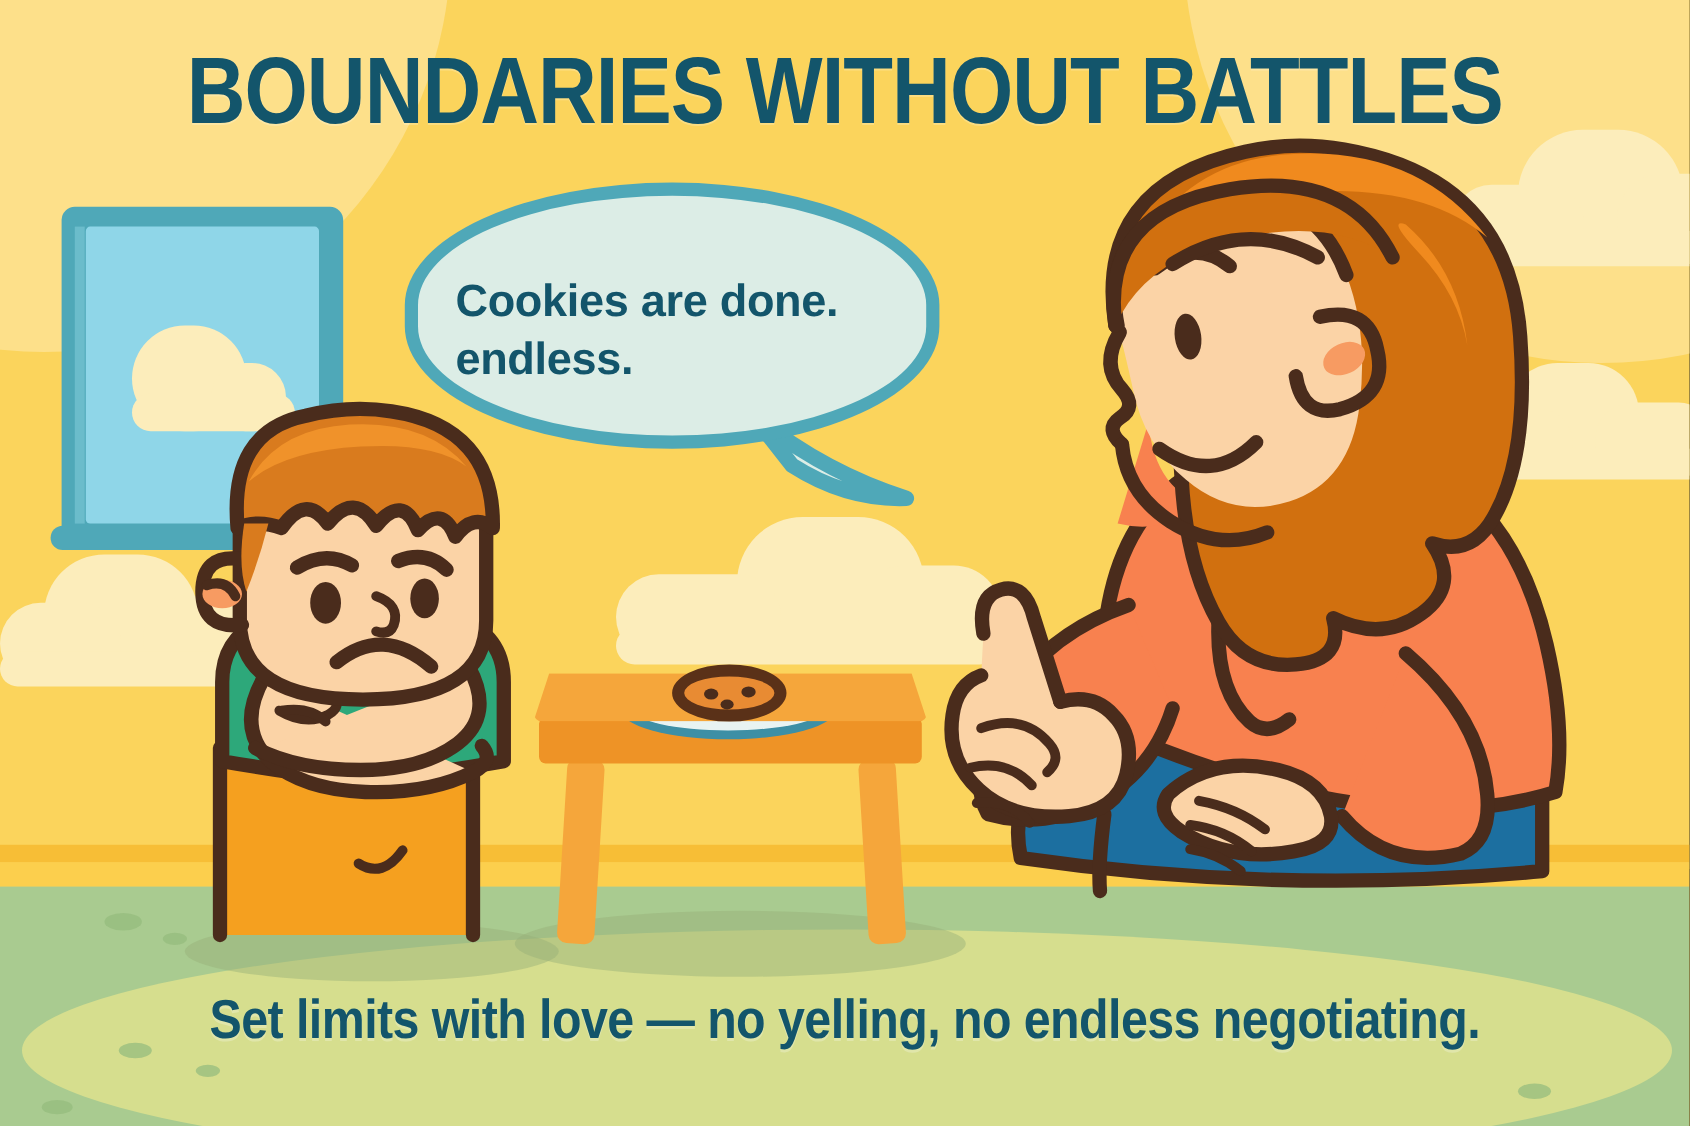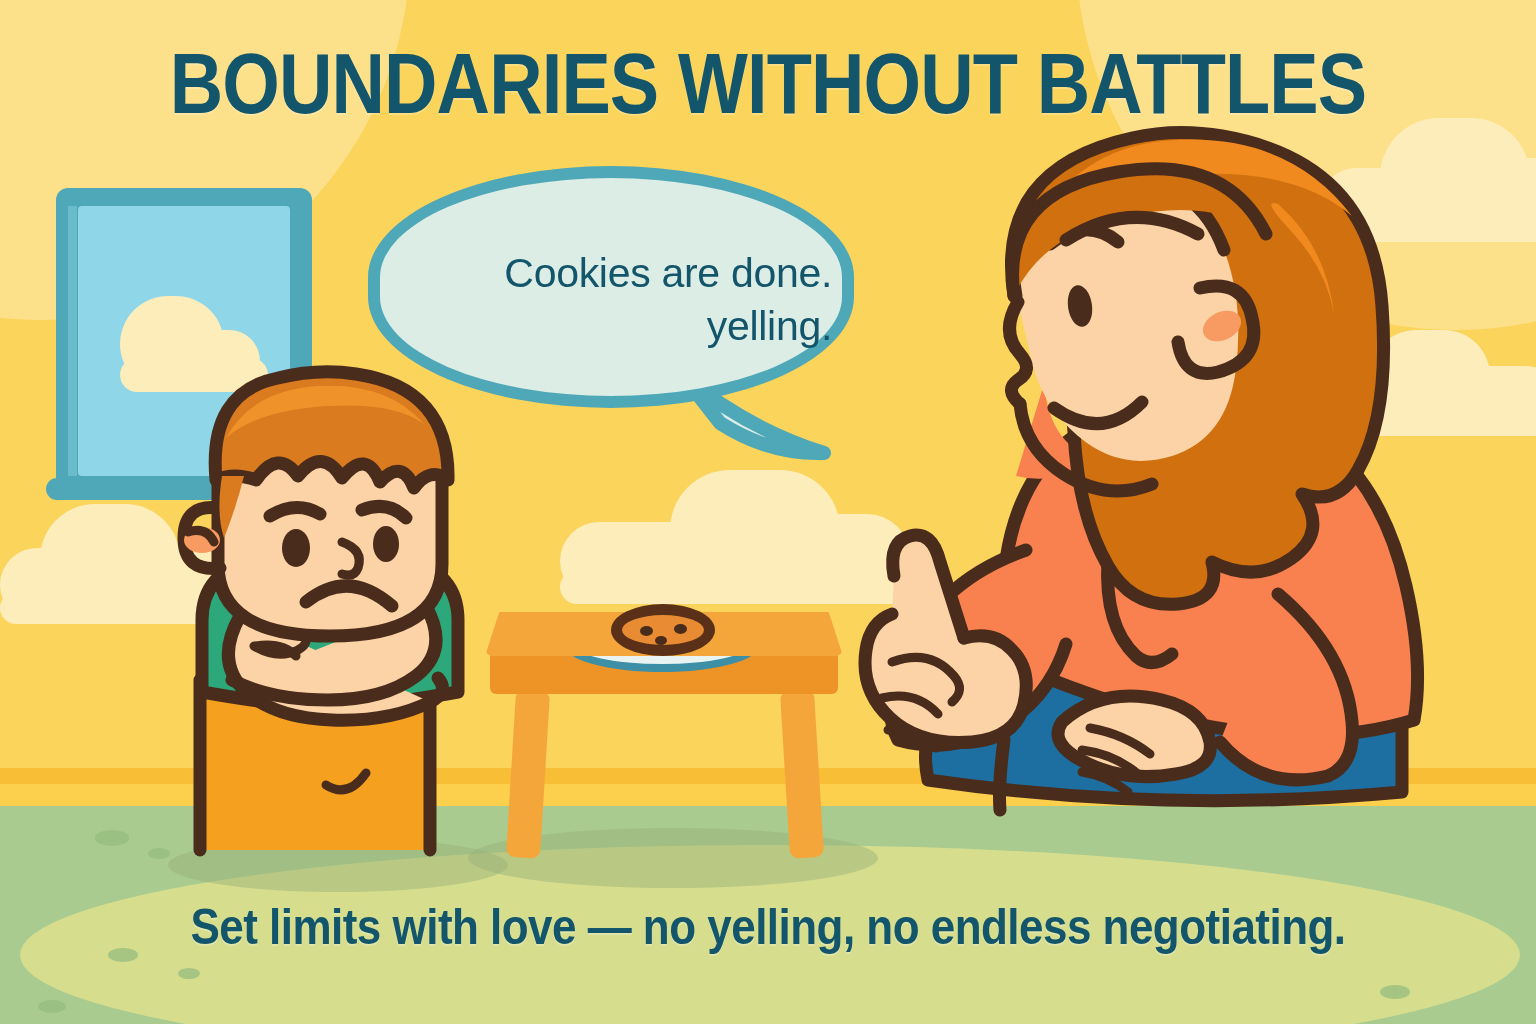--- a/index.html
+++ b/index.html
@@ -31,22 +31,22 @@
   
   .ink{stroke:#4A2C1C;stroke-width:13;stroke-linecap:round;stroke-linejoin:round;fill:none;}
   .ink-thin{stroke:#4A2C1C;stroke-width:9;stroke-linecap:round;stroke-linejoin:round;fill:none;}
   svg{position:absolute;overflow:visible;}
 
   
   .bubble-wrap{position:absolute;left:368px;top:166px;width:500px;height:290px;}
   .bubble-body{position:absolute;left:0;top:0;width:486px;height:242px;background:#DCEDE6;
     border:12px solid #4FA8B8;border-radius:50% / 46%;box-sizing:border-box;}
   .bubble-text{position:absolute;left:34px;top:32px;width:418px;height:180px;
-    display:flex;flex-direction:column;align-items:flex-end;justify-content:center;
-    color:#13556B;font-size:41px;line-height:1.30;font-weight:400;text-align:center;letter-spacing:-.3px;}
+    display:flex;flex-direction:column;align-items:flex-start;justify-content:center;
+    color:#13556B;font-size:41px;line-height:1.30;font-weight:700;text-align:center;letter-spacing:-.3px;}
 
   
   .title{position:absolute;left:0;top:34px;width:100%;text-align:center;
     color:#13556B;font-size:86px;font-weight:800;letter-spacing:-1px;
     transform:scaleX(.86);transform-origin:50% 50%;
     text-shadow:0 2px 0 rgba(255,255,255,.22);}
   .caption{position:absolute;left:0;top:898px;width:100%;text-align:center;
     color:#13556B;font-size:50px;font-weight:700;letter-spacing:-.6px;
     transform:scaleX(.88);transform-origin:50% 50%;
     text-shadow:0 2px 0 rgba(255,255,255,.25);}
@@ -237,21 +237,21 @@
     <path d="M258 120 q66 -42 132 -6" class="ink"></path>
   </svg>
 
   <div class="bubble-wrap">
     <svg style="left:300px;top:205px;" width="220" height="110" viewBox="0 0 220 110">
       <path d="M16 6 q64 52 140 76 q-54 2 -104 -30 Z" fill="#DCEDE6" stroke="#4FA8B8" stroke-width="14" stroke-linejoin="round"></path>
     </svg>
     <div class="bubble-body">
       <div class="bubble-text">
         <span>Cookies are done.</span>
-        <span>yelling.</span>
+        <span>endless.</span>
       </div>
     </div>
   </div>
 
   <div class="title">BOUNDARIES WITHOUT BATTLES</div>
   <div class="caption">Set limits with love — no yelling, no endless negotiating.</div>
 
 </div>
 
 </body></html>

